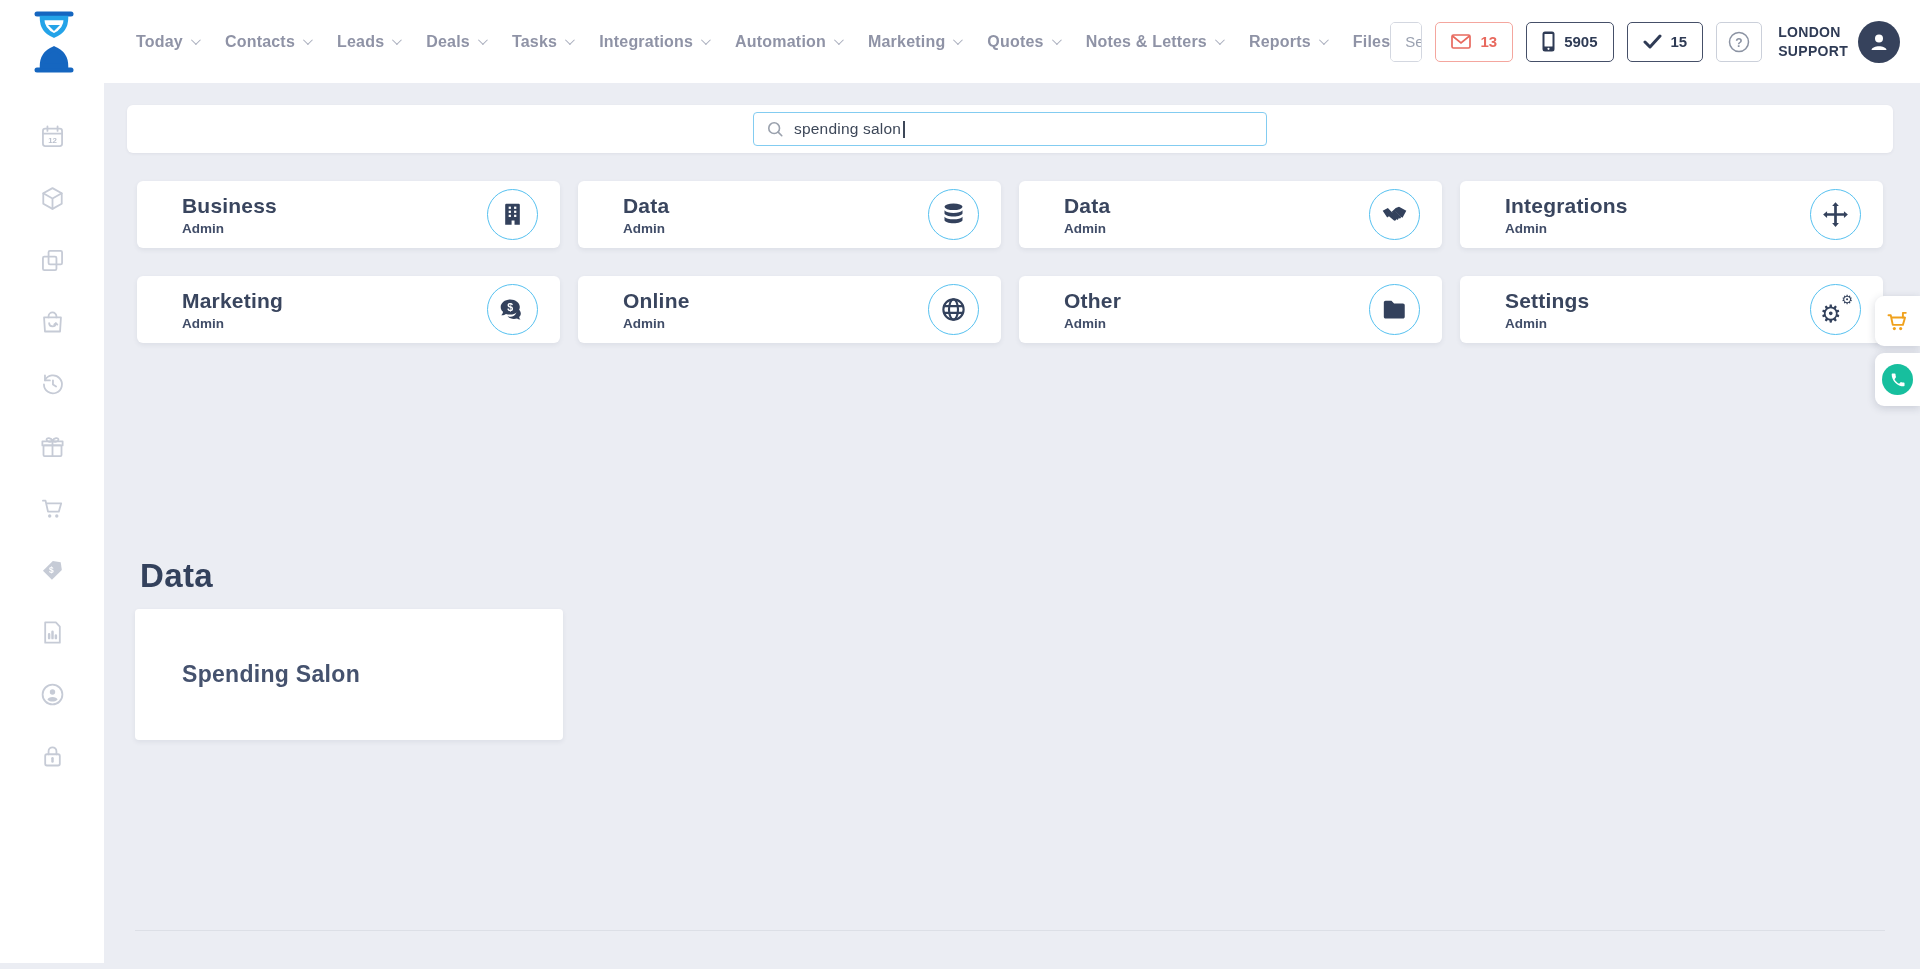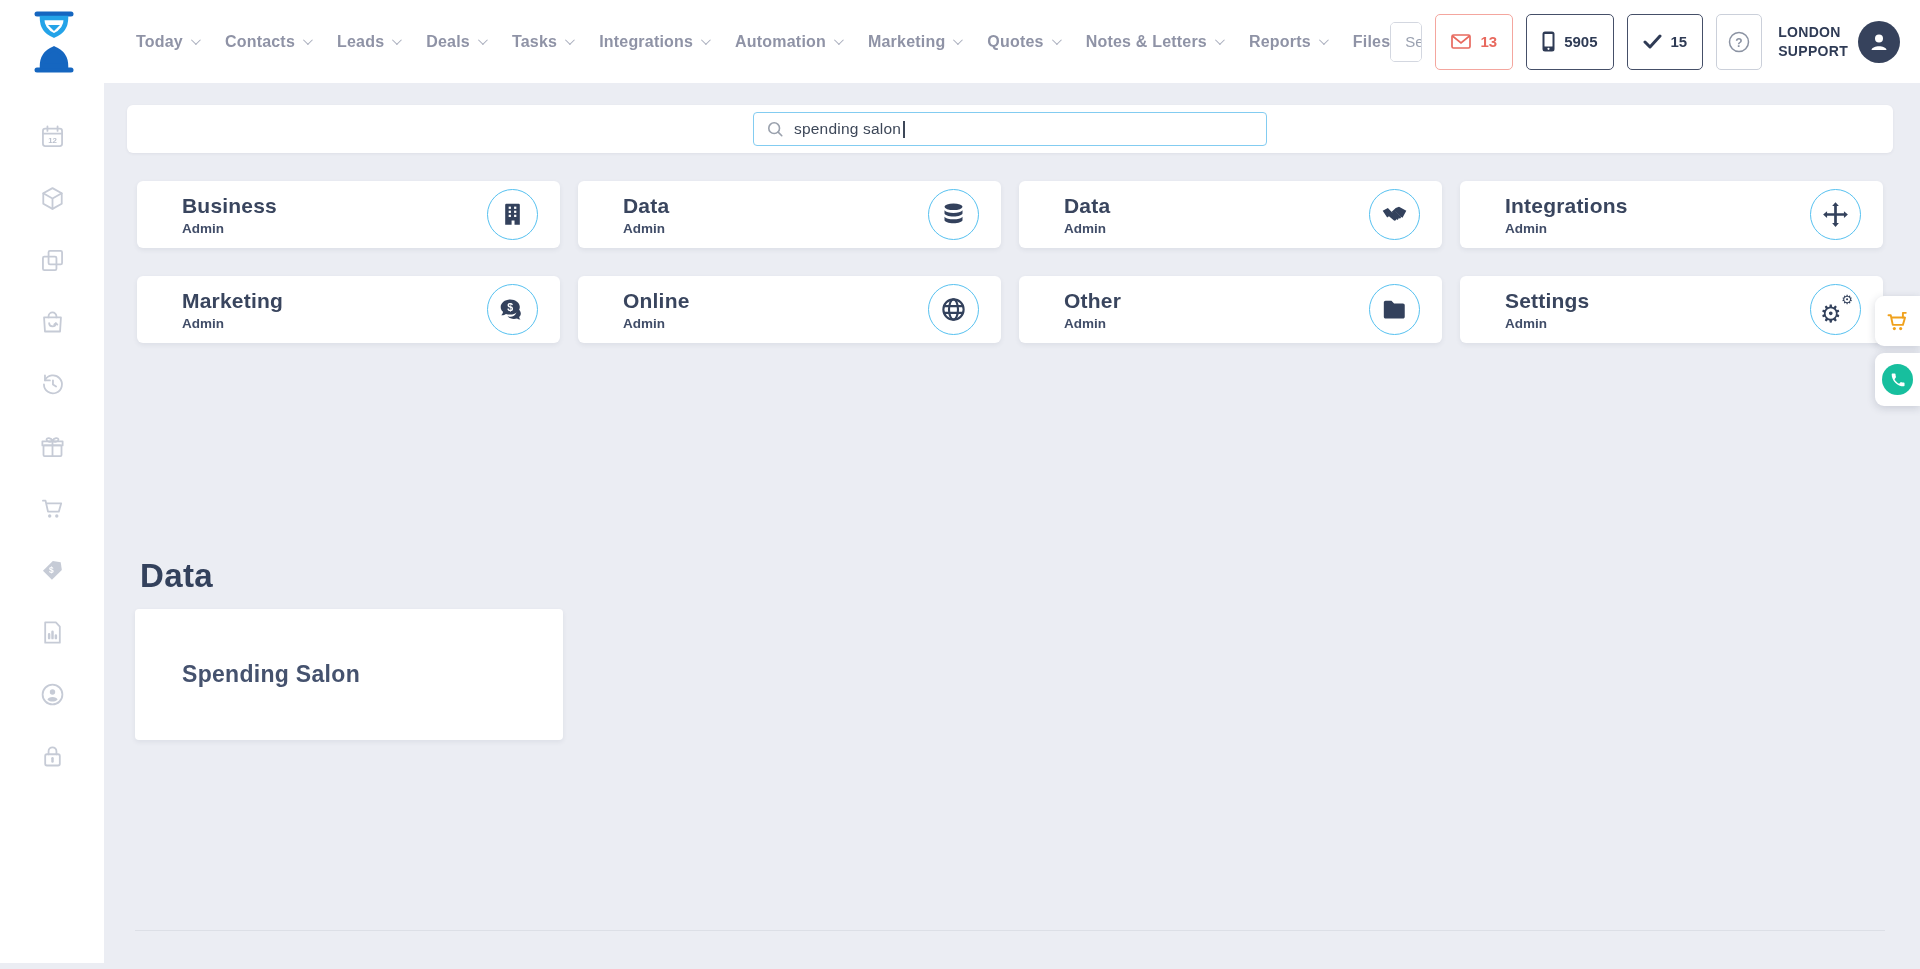--- a/index.html
+++ b/index.html
@@ -31,21 +31,21 @@
   .search-group{
     margin-left:auto; display:flex; align-items:stretch; height:40px;
     border:1px solid #d3d7e0; border-radius:5px; overflow:hidden; background:#fff;
   }
   .search-group input{
     border:none; outline:none; padding:0 14px; width:150px;
     font-size:15px; color:#4c5568; font-family:inherit;
   }
   .search-group input::placeholder{ color:#9aa1b0; }
   .pill{
-    display:flex; align-items:center; gap:9px; height:56px; padding:0 15px;
+    display:flex; align-items:center; gap:9px; height:40px; padding:0 15px;
     border:1px solid #454f68; border-radius:5px; margin-left:13px;
     font-size:15px; font-weight:bold; color:#2f3b55; cursor:pointer; background:#fff;
     white-space:nowrap;
   }
   .pill.mail{ border-color:#f4a69e; color:#e8695e; }
   .pill.help{ border-color:#cbd0da; padding:0 11px; }
   .user-name{
     margin-left:16px; font-size:14px; font-weight:bold; color:#2f3b55;
     line-height:1.3; letter-spacing:.3px; cursor:pointer;
   }

